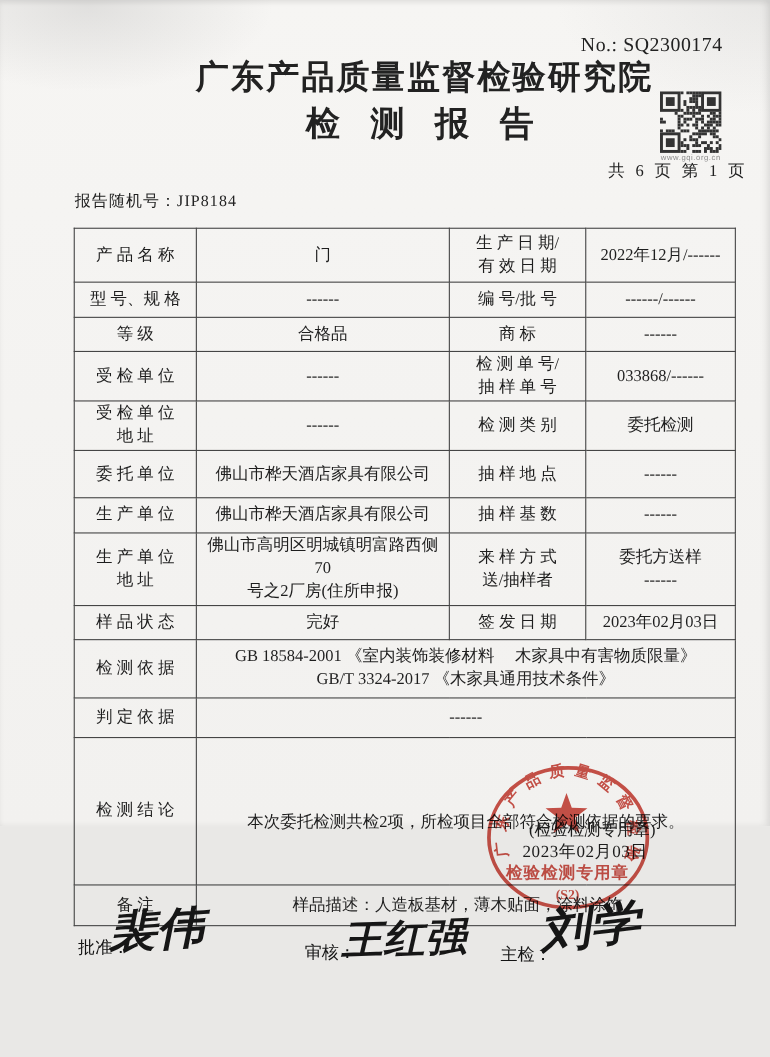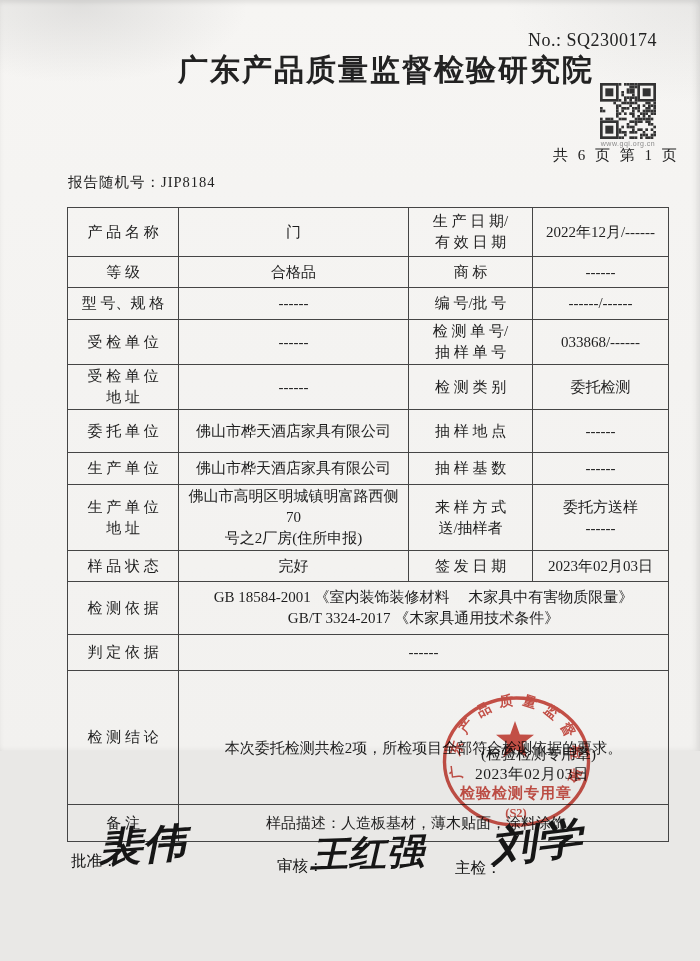--- a/index.html
+++ b/index.html
@@ -56,20 +56,21 @@
   .sig-review{left:310px;top:828px;font-size:38px;transform:rotate(-2deg) scaleY(.95);}
   .sig-inspect{left:490px;top:812px;font-size:46px;transform:rotate(-7deg) scaleY(.9);}
 </style>
 </head>
 <body>
 
 <div class="page">
 
   <div class="abs no-label">No.:  SQ2300174</div>
   <div class="abs title">广东产品质量监督检验研究院</div>
+  <div class="abs subtitle">检 测 报 告</div>
 
   <div class="abs qr-box">
     <svg id="qr-svg" width="56" height="56" viewBox="0 0 42 42">
         <rect x="14" y="0" width="2" height="2" fill="#333"></rect>
         <rect x="18" y="0" width="2" height="2" fill="#333"></rect>
         <rect x="20" y="0" width="2" height="2" fill="#333"></rect>
         <rect x="22" y="0" width="2" height="2" fill="#333"></rect>
         <rect x="24" y="0" width="2" height="2" fill="#333"></rect>
         <rect x="26" y="0" width="2" height="2" fill="#333"></rect>
         <rect x="22" y="2" width="2" height="2" fill="#333"></rect>
@@ -230,31 +231,31 @@
         <col style="width:136px">
       </colgroup>
     <tbody>
       <tr style="height:49px">
         <td>产 品 名 称</td>
         <td>门</td>
         <td>生 产 日 期/
 有 效 日 期</td>
         <td>2022年12月/------</td>
       </tr>
+      <tr style="height:32px">
+        <td>型 号、规 格</td>
+        <td>------</td>
+        <td>编 号/批 号</td>
+        <td>------/------</td>
+      </tr>
       <tr style="height:31px">
         <td>等 级</td>
         <td>合格品</td>
         <td>商 标</td>
         <td>------</td>
-      </tr>
-      <tr style="height:32px">
-        <td>型 号、规 格</td>
-        <td>------</td>
-        <td>编 号/批 号</td>
-        <td>------/------</td>
       </tr>
       <tr style="height:34px">
         <td>受 检 单 位</td>
         <td>------</td>
         <td>检 测 单 号/
 抽 样 单 号</td>
         <td>033868/------</td>
       </tr>
       <tr style="height:37px">
         <td>受 检 单 位

